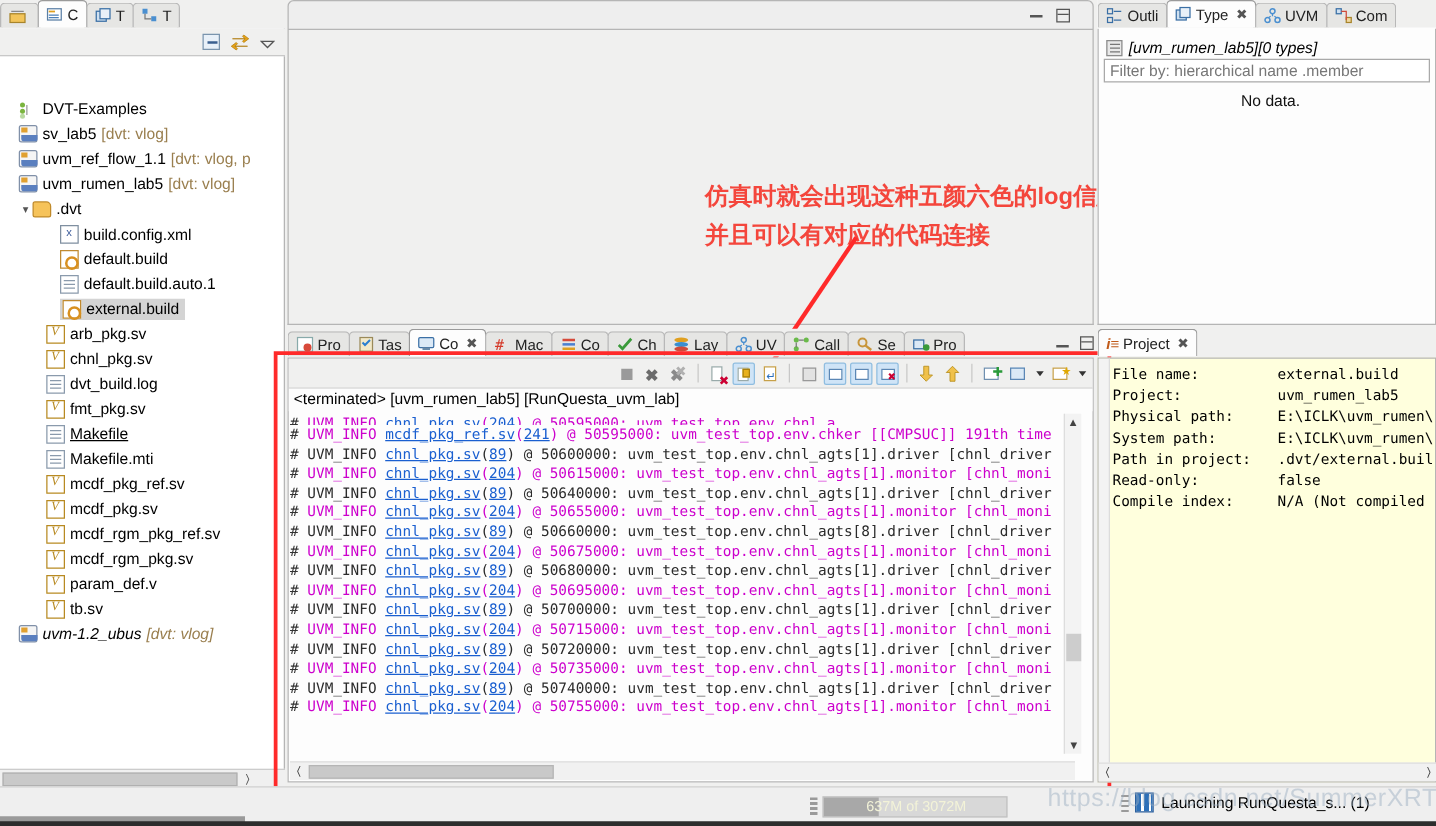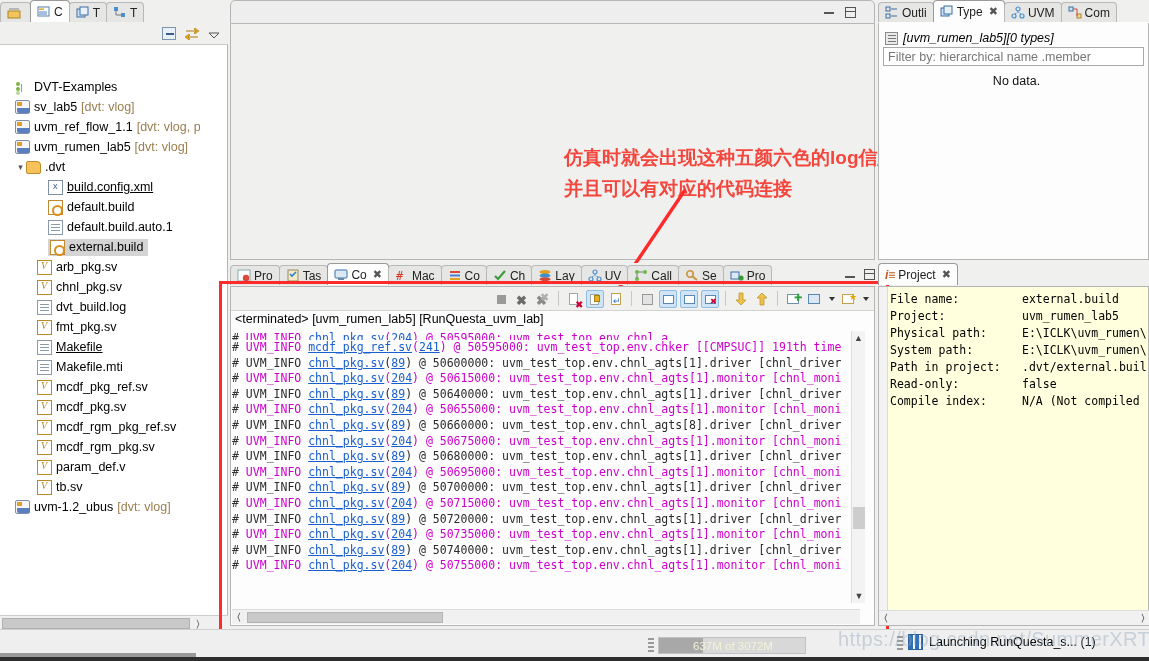--- a/index.html
+++ b/index.html
@@ -234,21 +234,21 @@
           <span style="display: inline-block; flex: 0 0 auto; width: 11px;"></span>
           <span class="arrow">▾</span>
           <span style="display: inline-flex; align-items: center;">
             <span class="ic ic-folder"></span>
             <span class="nm">.dvt</span>
           </span>
         </div>
         <div class="trow">
           <span style="display: inline-block; flex: 0 0 auto; width: 33px;"></span>
           <span class="arrow"></span>
-          <span style="display: inline-flex; align-items: flex-start; text-decoration: underline;">
+          <span style="display: inline-flex; align-items: flex-end;">
             <span class="ic ic-xml"></span>
             <span class="nm">build.config.xml</span>
           </span>
         </div>
         <div class="trow">
           <span style="display: inline-block; flex: 0 0 auto; width: 33px;"></span>
           <span class="arrow"></span>
           <span style="display: inline-flex; align-items: center;">
             <span class="ic ic-build"></span>
             <span class="nm">default.build</span>
@@ -362,21 +362,21 @@
           <span style="display: inline-block; flex: 0 0 auto; width: 22px;"></span>
           <span class="arrow"></span>
           <span style="display: inline-flex; align-items: center;">
             <span class="ic ic-v"></span>
             <span class="nm">tb.sv</span>
           </span>
         </div>
         <div class="trow">
           <span style="display: inline-block; flex: 0 0 auto; width: 0px;"></span>
           <span class="arrow"></span>
-          <span style="display: inline-flex; align-items: center;">
+          <span style="display: inline-flex; align-items: center; font-style: italic;">
             <span class="ic ic-proj"></span>
             <span class="nm">uvm-1.2_ubus</span>
             <span class="meta">[dvt: vlog]</span>
           </span>
         </div>
       </div>
 
     <div id="hscrollLeft">
       <div class="thumb"></div>
       <div class="arr">〉</div>

